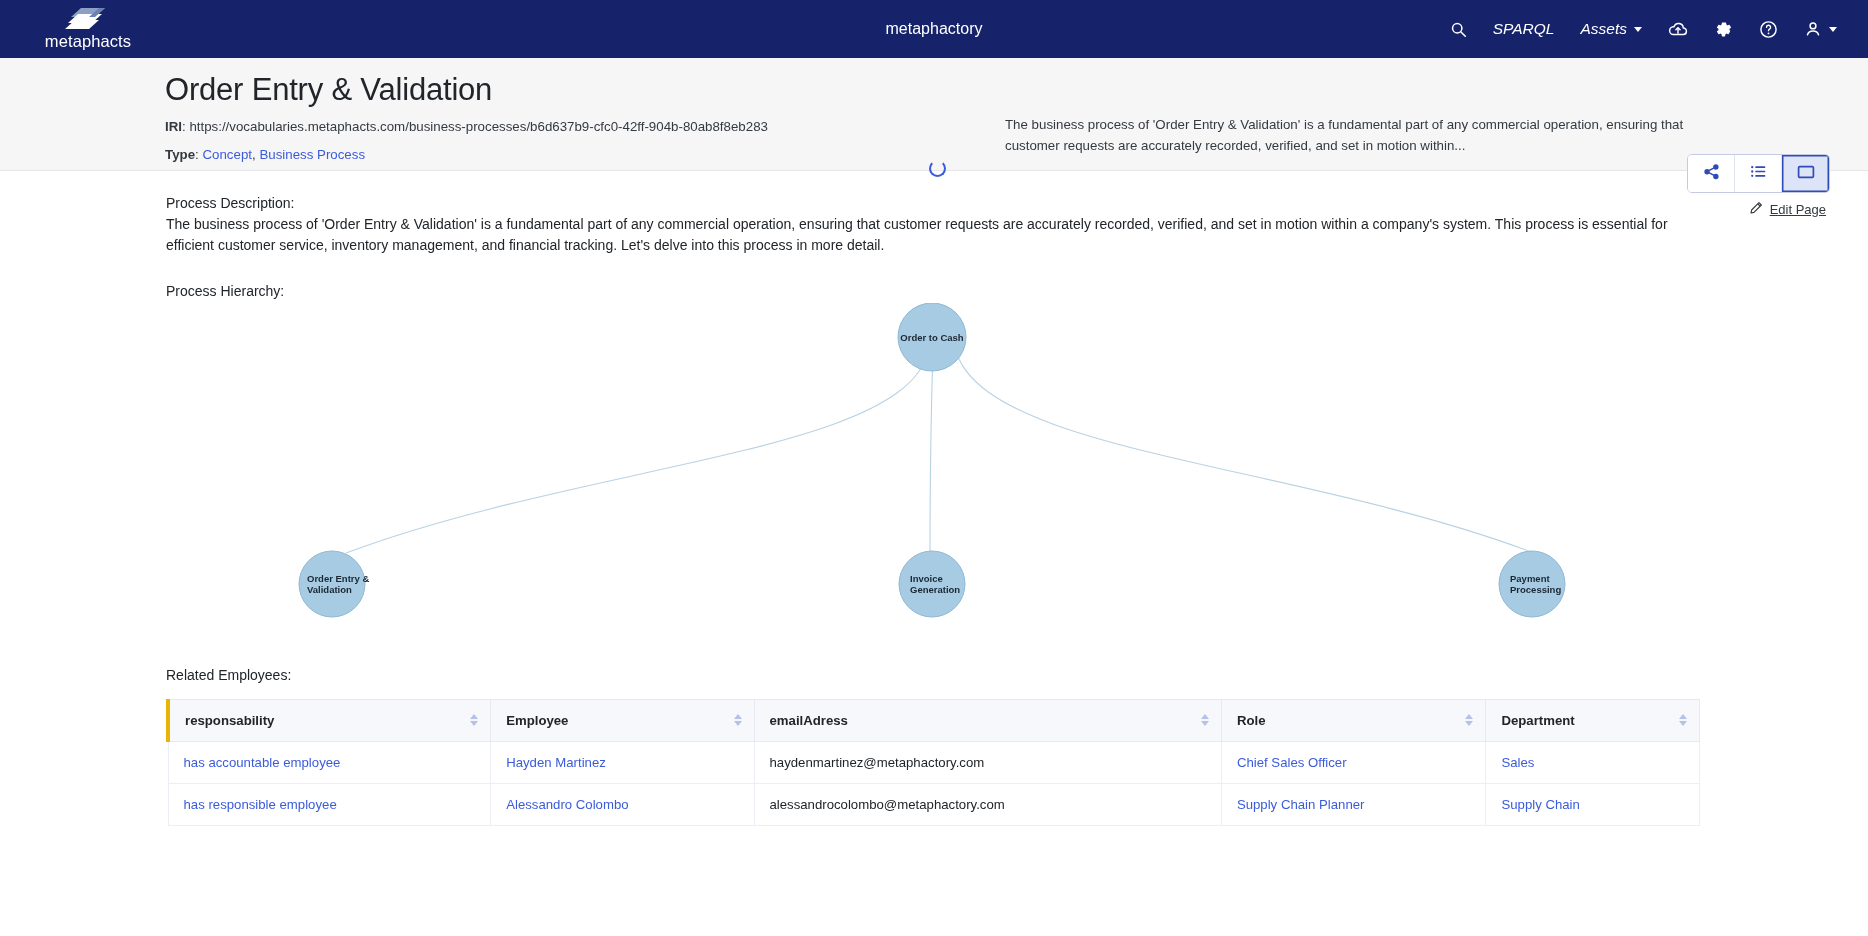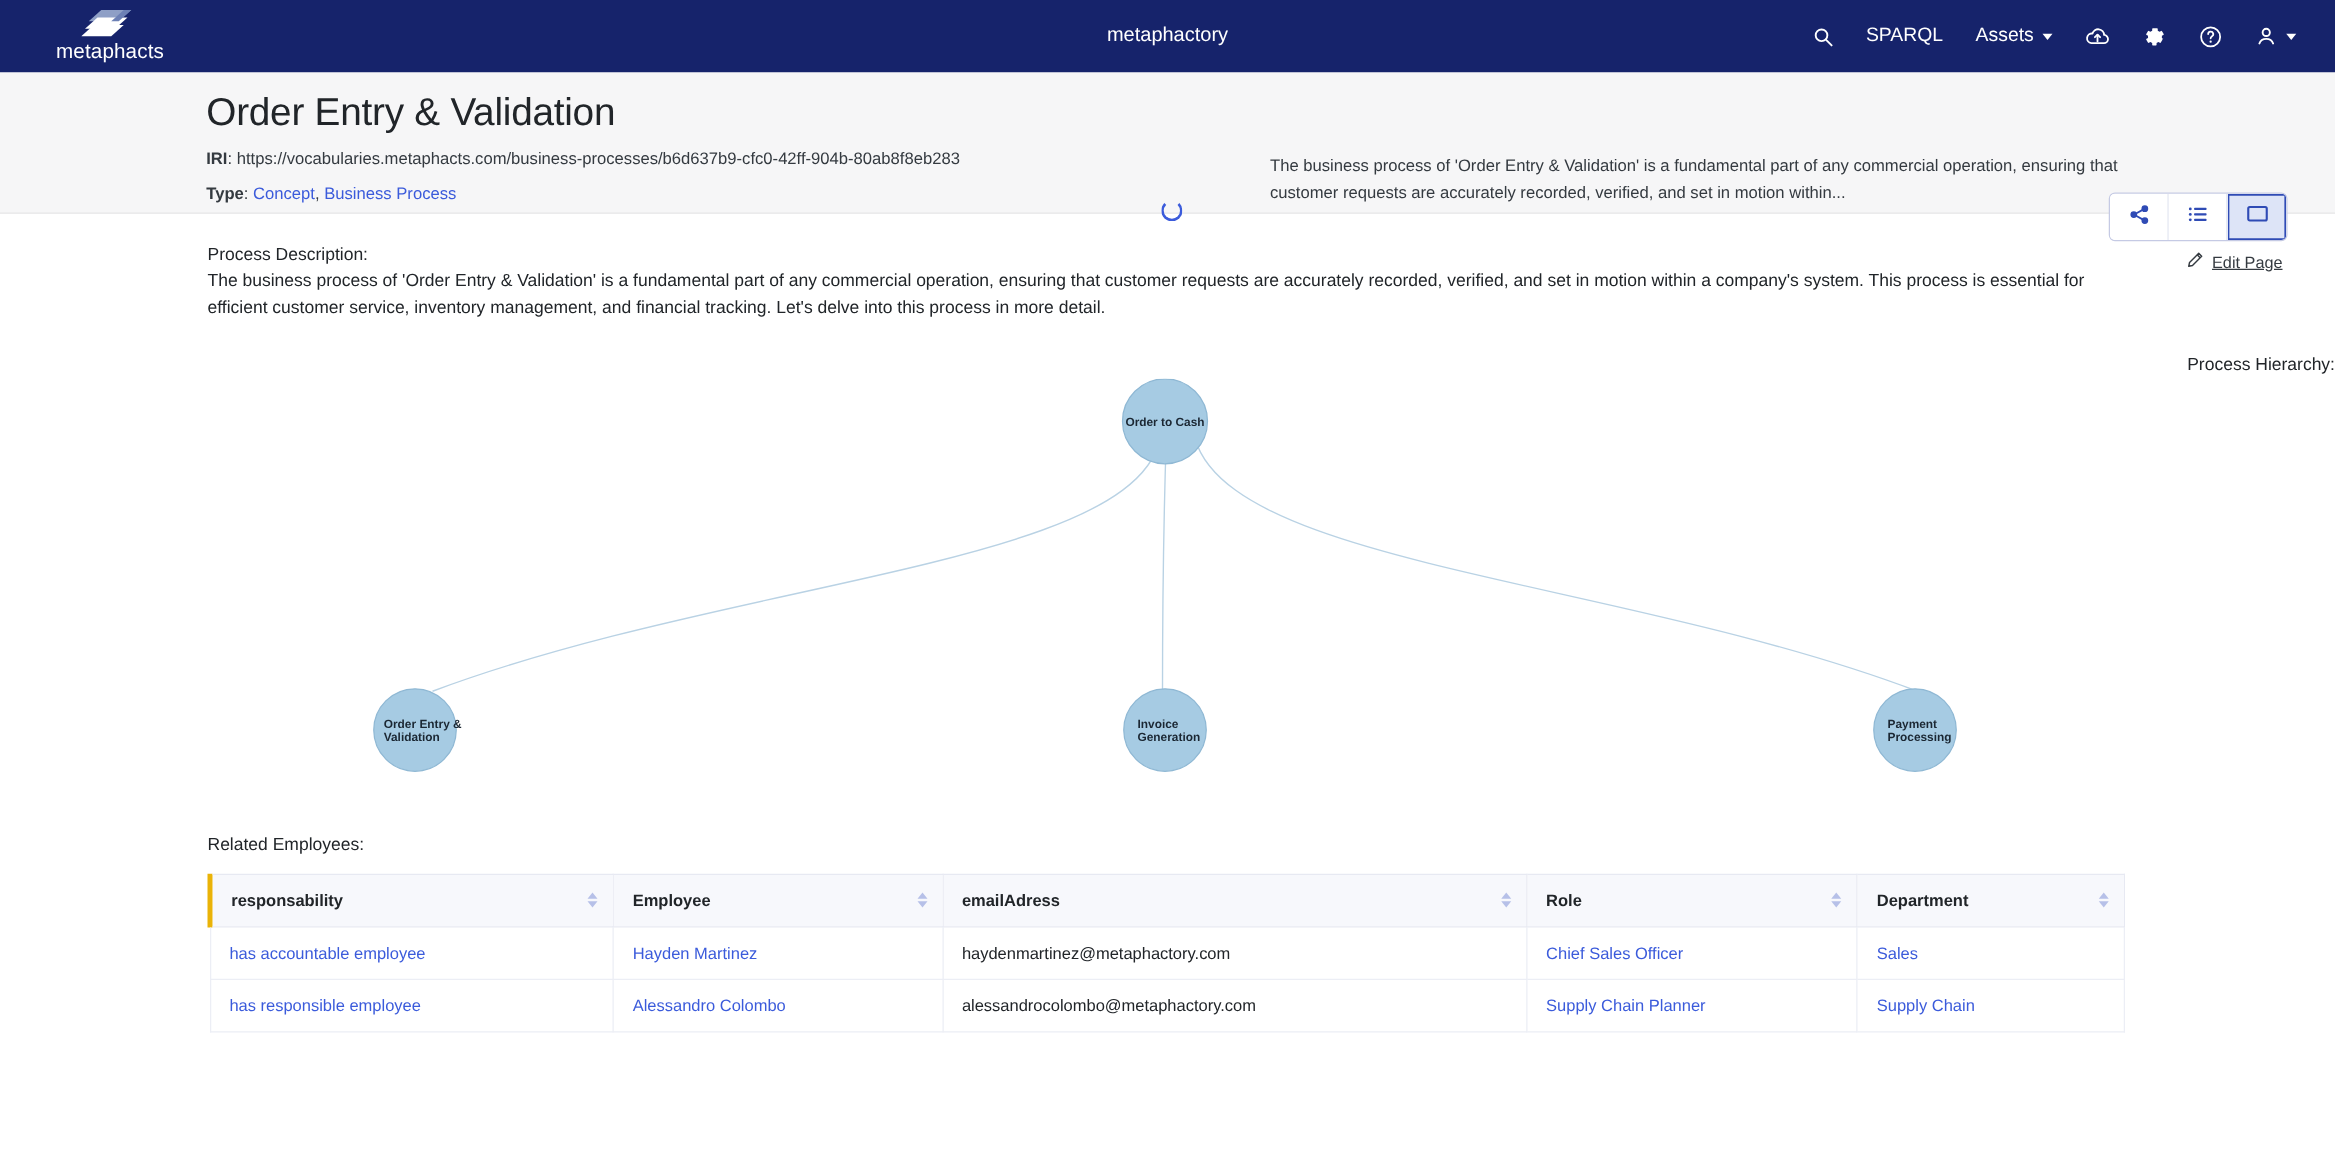--- a/index.html
+++ b/index.html
@@ -53,20 +53,21 @@
   }
   .nav-item {
     display: flex;
     align-items: center;
     gap: 5px;
     padding: 8px 13px;
     font-size: 15.5px;
     color: #ffffff;
     cursor: pointer;
     white-space: nowrap;
+    font-style: italic;
   }
   .nav-item svg { display: block; }
   .caret {
     width: 0; height: 0;
     border-left: 4px solid transparent;
     border-right: 4px solid transparent;
     border-top: 5px solid #ffffff;
     margin-left: 2px;
   }
 
@@ -74,22 +75,21 @@
   .header {
     background: #f6f6f7;
     border-bottom: 1px solid #e6e6e8;
     padding: 14px 0 10px 0;
     position: relative;
     height: 113px;
   }
   .header-inner {
     display: flex;
     padding: 0 22px 0 165px;
-    align-items: flex-end;
-    gap: 11px;
+    align-items: center;
   }
   .header-left { width: 840px; }
   .page-title {
     font-size: 31px;
     font-weight: 400;
     color: #212529;
     line-height: 1.15;
     letter-spacing: -0.2px;
   }
   .meta-line {
@@ -166,21 +166,20 @@
   .para {
     font-size: 14px;
     color: #212529;
     line-height: 1.52;
     width: 1530px;
   }
   .hierarchy-label {
     font-size: 14px;
     color: #212529;
     margin-top: 26px;
-    text-align: right;
   }
 
   
   .graph-wrap {
     position: relative;
     width: 1534px;
     height: 360px;
     margin-top: 4px;
   }
   .graph-wrap svg { position: absolute; left: 0; top: 0; }

